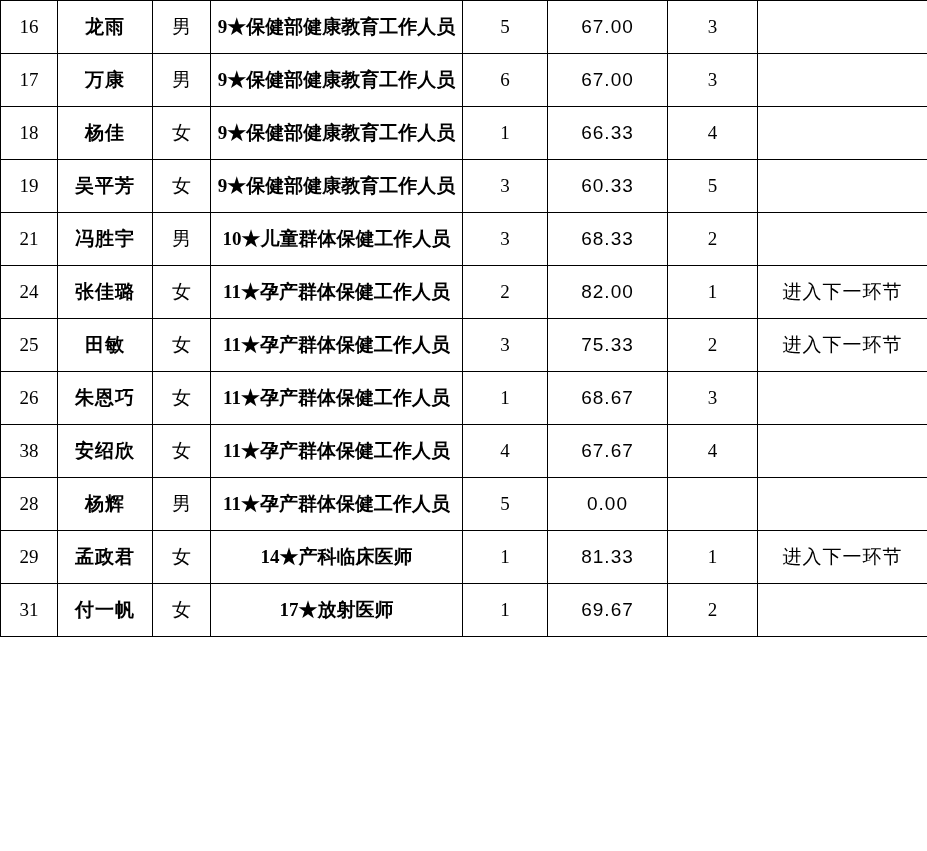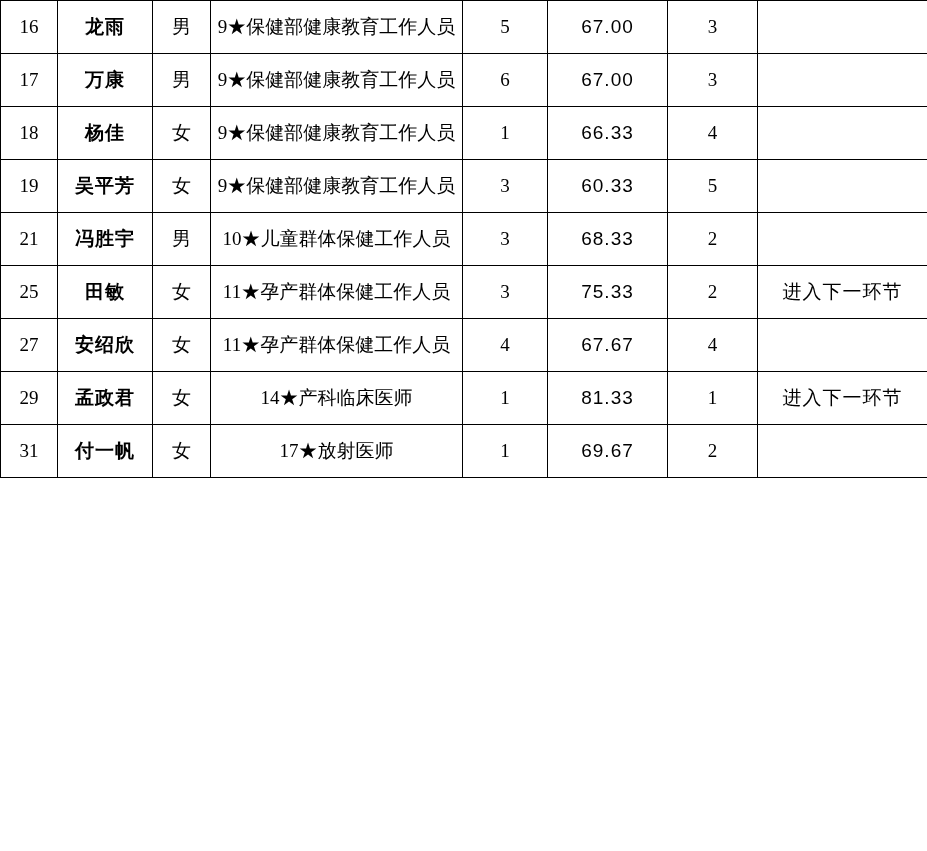--- a/index.html
+++ b/index.html
@@ -49,20 +49,21 @@
   }
   td.name {
     font-size: 20px;
     letter-spacing: 1px;
     font-weight: bold;
   }
   td.post {
     font-size: 18px;
     padding-left: 4px;
     padding-right: 4px;
+    font-weight: bold;
   }
   td.score {
     font-size: 19px;
     font-family: Liberation Sans, sans-serif;
     letter-spacing: 1px;
   }
   td.note {
     font-size: 19px;
     letter-spacing: 1px;
   }
@@ -130,37 +131,67 @@
         <td class="index">21</td>
         <td class="name">冯胜宇</td>
         <td class="sex">男</td>
         <td class="post">10★儿童群体保健工作人员</td>
         <td class="rank">3</td>
         <td class="score">68.33</td>
         <td class="order">2</td>
         <td class="note"></td>
       </tr>
       <tr class="r-normal">
+        <td class="index">24</td>
+        <td class="name">张佳璐</td>
+        <td class="sex">女</td>
+        <td class="post">11★孕产群体保健工作人员</td>
+        <td class="rank">2</td>
+        <td class="score">82.00</td>
+        <td class="order">1</td>
+        <td class="note">进入下一环节</td>
+      </tr>
+      <tr class="r-normal">
         <td class="index">25</td>
         <td class="name">田敏</td>
         <td class="sex">女</td>
         <td class="post">11★孕产群体保健工作人员</td>
         <td class="rank">3</td>
         <td class="score">75.33</td>
         <td class="order">2</td>
         <td class="note">进入下一环节</td>
       </tr>
       <tr class="r-normal">
-        <td class="index">27</td>
+        <td class="index">26</td>
+        <td class="name">朱恩巧</td>
+        <td class="sex">女</td>
+        <td class="post">11★孕产群体保健工作人员</td>
+        <td class="rank">1</td>
+        <td class="score">68.67</td>
+        <td class="order">3</td>
+        <td class="note"></td>
+      </tr>
+      <tr class="r-normal">
+        <td class="index">38</td>
         <td class="name">安绍欣</td>
         <td class="sex">女</td>
         <td class="post">11★孕产群体保健工作人员</td>
         <td class="rank">4</td>
         <td class="score">67.67</td>
         <td class="order">4</td>
+        <td class="note"></td>
+      </tr>
+      <tr class="r-normal">
+        <td class="index">28</td>
+        <td class="name">杨辉</td>
+        <td class="sex">男</td>
+        <td class="post">11★孕产群体保健工作人员</td>
+        <td class="rank">5</td>
+        <td class="score">0.00</td>
+        <td class="order"></td>
         <td class="note"></td>
       </tr>
       <tr class="r-normal">
         <td class="index">29</td>
         <td class="name">孟政君</td>
         <td class="sex">女</td>
         <td class="post">14★产科临床医师</td>
         <td class="rank">1</td>
         <td class="score">81.33</td>
         <td class="order">1</td>

